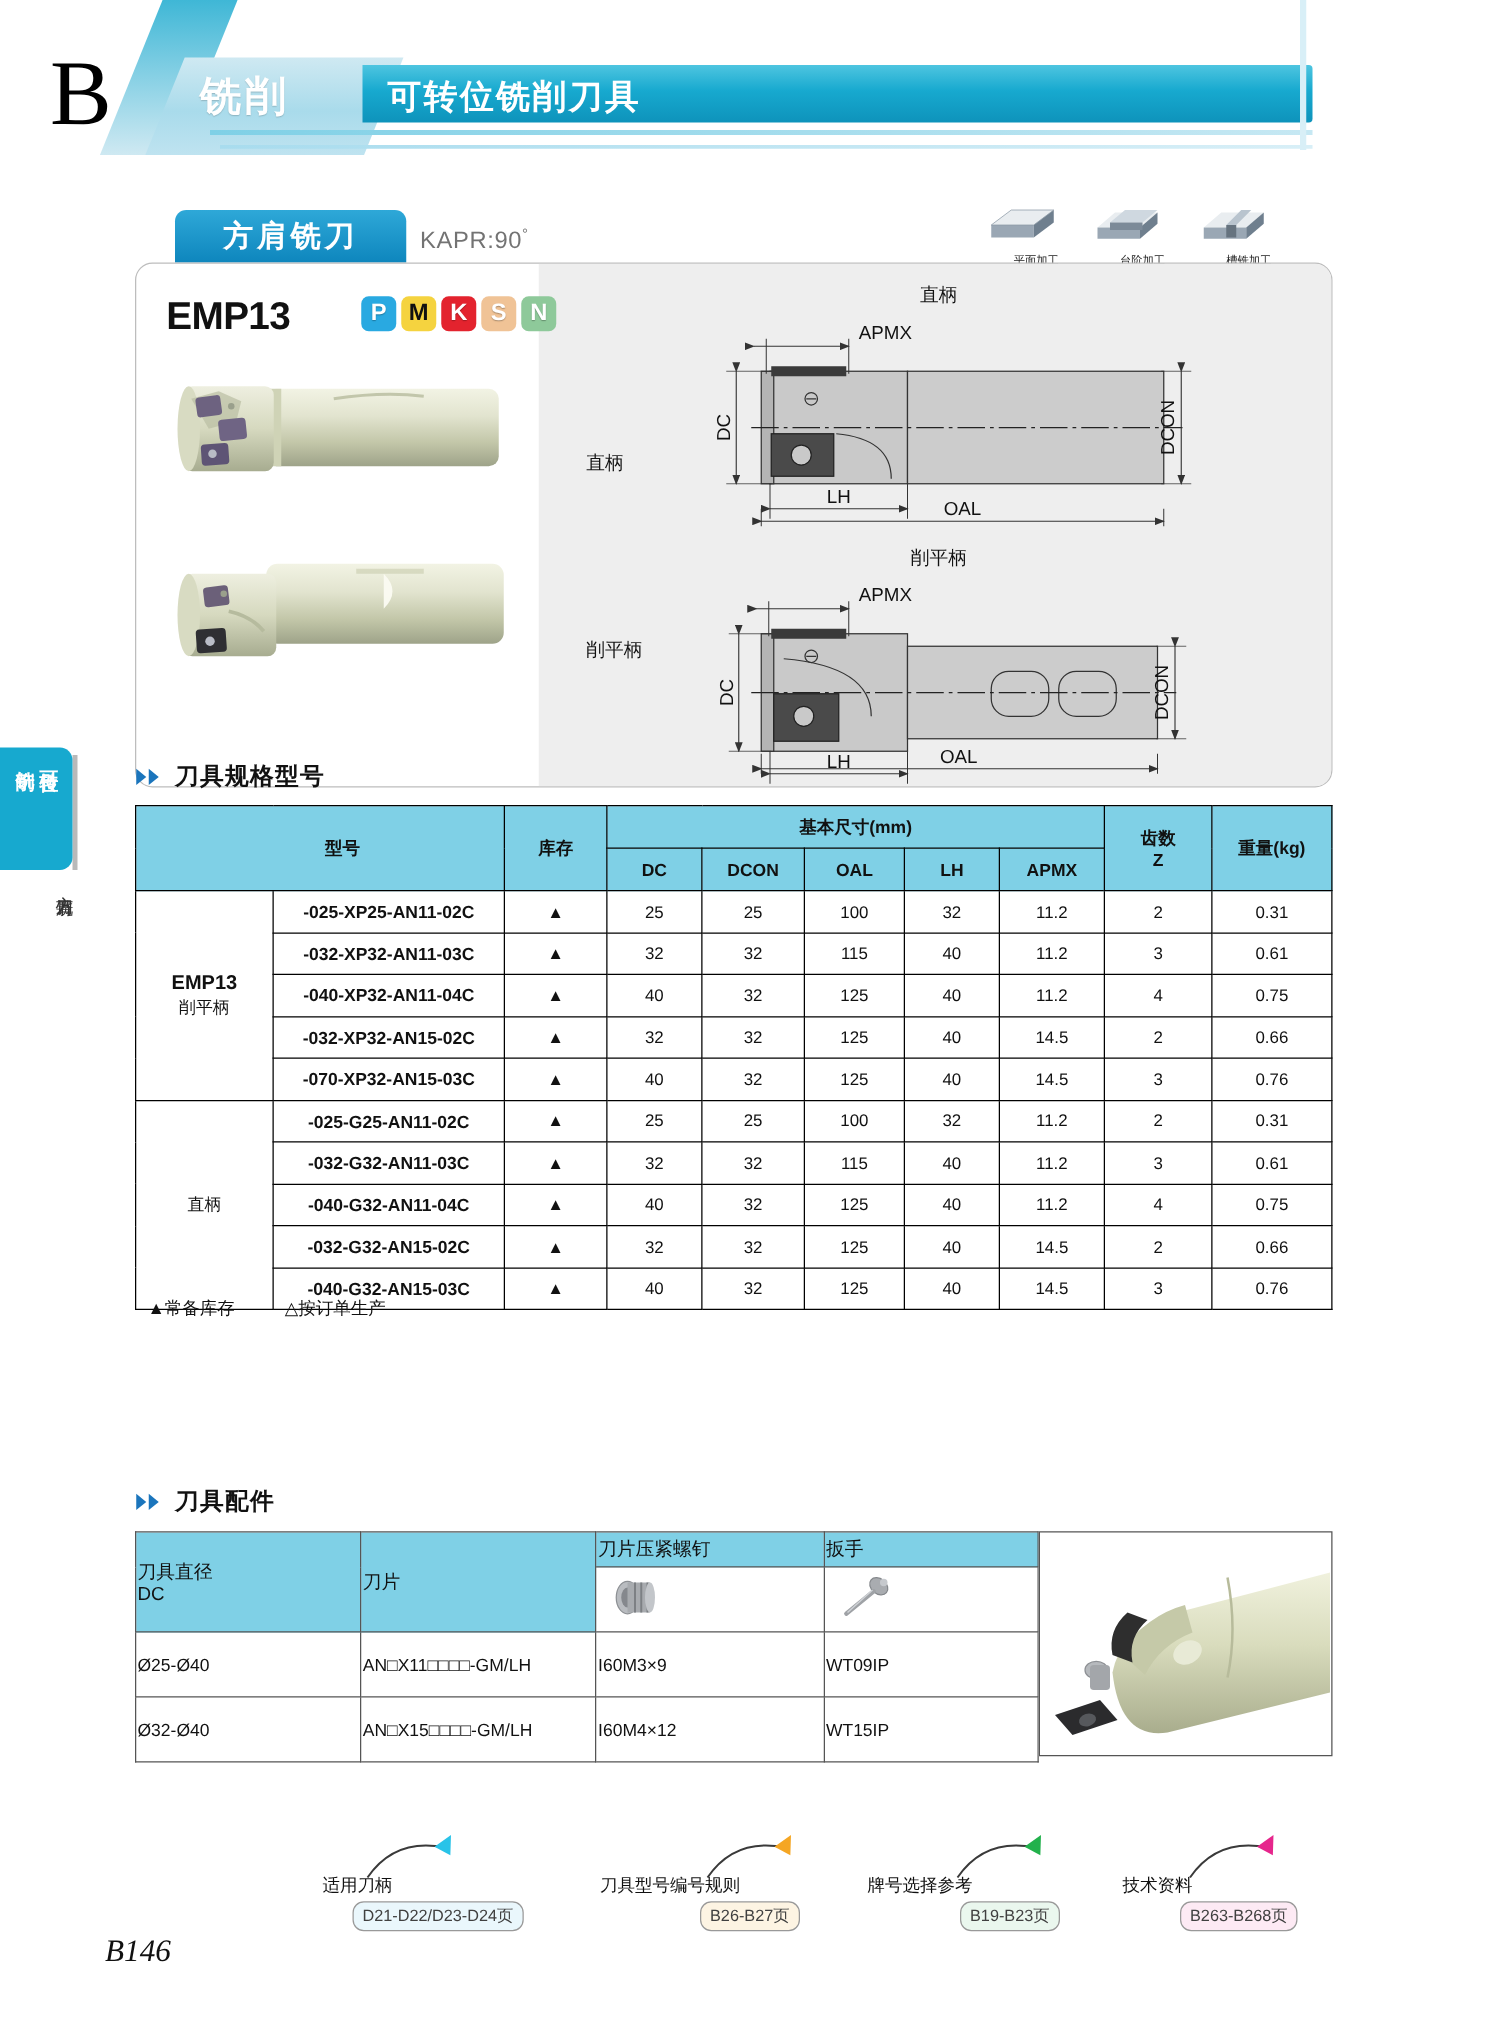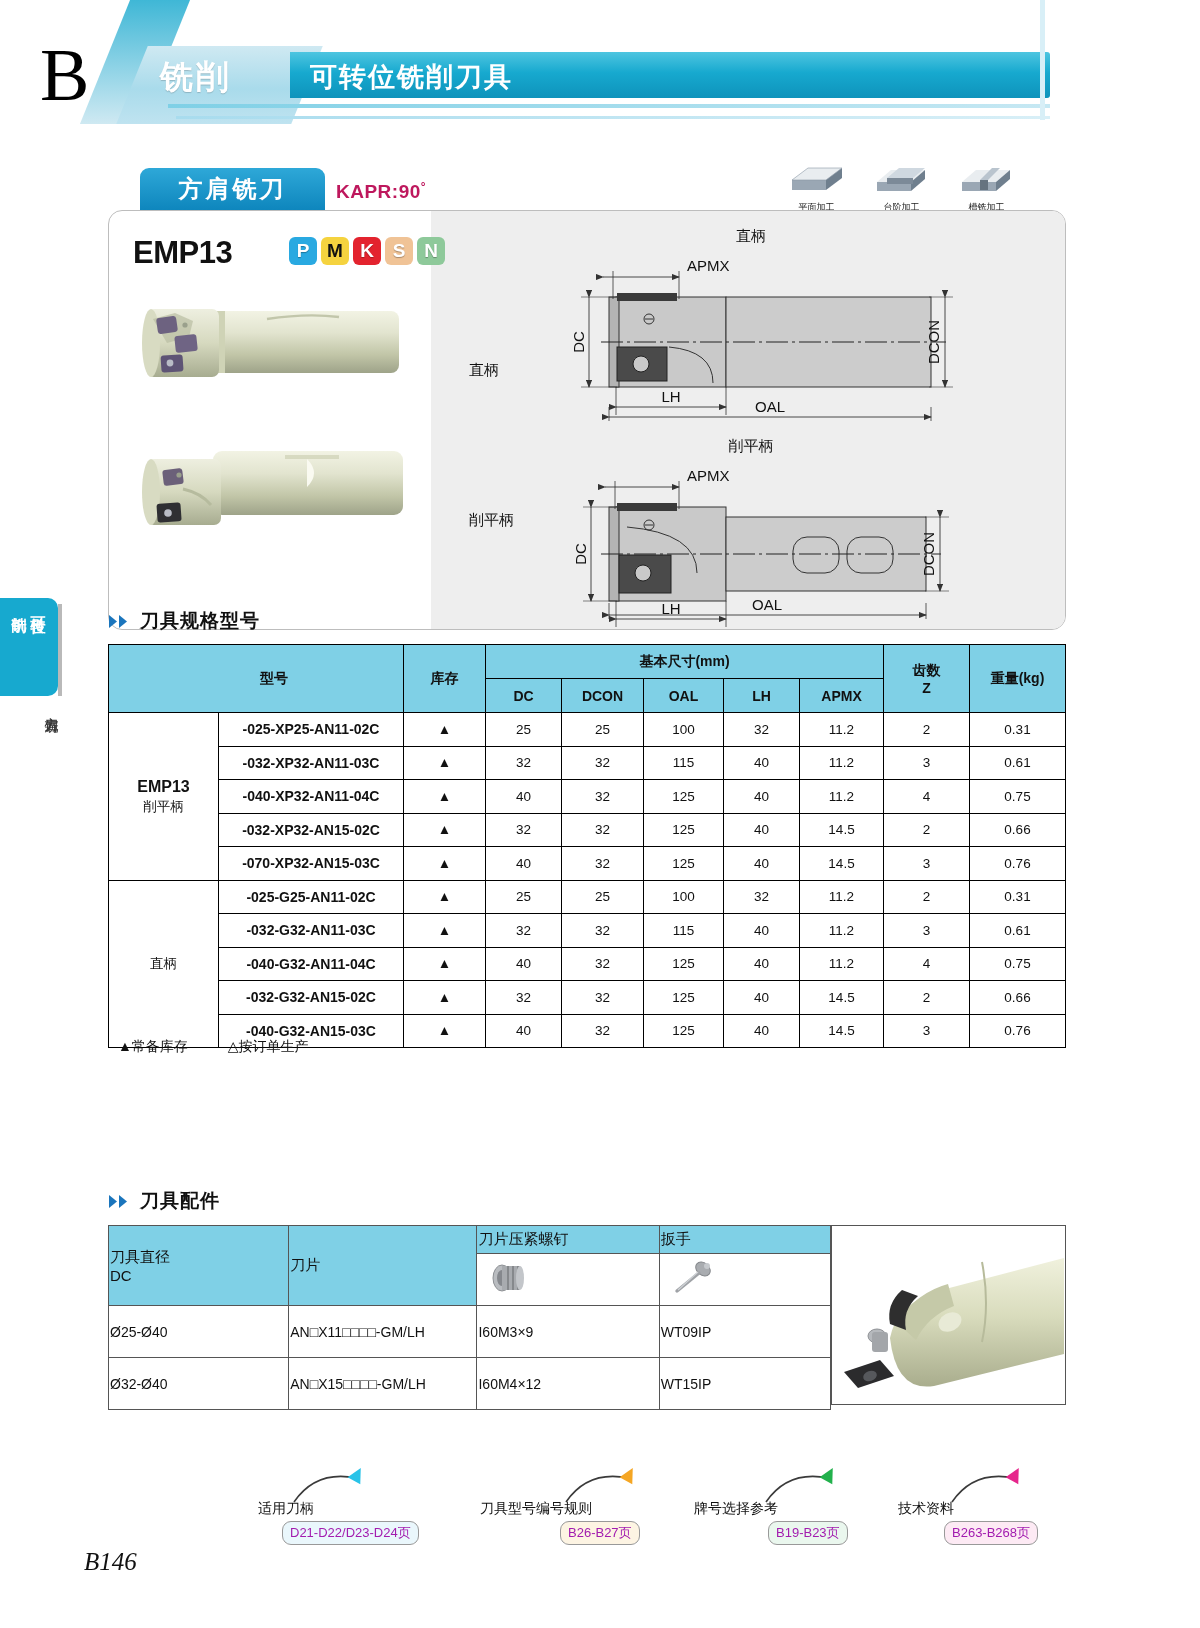--- a/index.html
+++ b/index.html
@@ -78,27 +78,27 @@
   
   .prod-tab {
     position:absolute; left:140px; top:168px; width:185px; height:42px;
     background:linear-gradient(180deg,#2ea8d8,#0e86bd);
     border-radius:9px 9px 0 0;
     display:flex; align-items:center; justify-content:center;
   }
   .prod-tab span { font-size:24px; font-weight:700; color:#fff; letter-spacing:3px; }
   .kapr {
     position:absolute; left:336px; top:180px;
-    font-size:19px; font-weight:700; color:#be185d; letter-spacing:.5px;
+    font-size:19px; font-weight:400; color:#737373; letter-spacing:.5px;
   }
   .kapr sup { font-size:12px; }
 
   
   .mach-icons { position:absolute; left:786px; top:156px; width:232px; height:56px; display:flex; gap:24px; }
-  .mach-item { width:61px; text-align:center; }
+  .mach-item { width:61px; text-align:right; }
   .mach-cap { font-size:9px; color:#222; margin-top:1px; white-space:nowrap; }
 
   
   .panel {
     position:absolute; left:108px; top:210px; width:958px; height:420px;
     border:1px solid #bdbdbd; border-radius:14px; background:#fff; overflow:hidden;
   }
   .panel-right { position:absolute; left:322px; top:0; width:636px; height:418px; background:#eeeeee; }
   .emp-title { position:absolute; left:24px; top:24px; font-size:31px; font-weight:700; color:#111; letter-spacing:-.5px;}
   .badges { position:absolute; left:180px; top:26px; display:flex; gap:4px; }
@@ -151,21 +151,21 @@
   .acc-photo-box {
     position:absolute; left:831px; top:1225px; width:235px; height:180px;
     border:1px solid #555; background:#fff; overflow:hidden;
   }
 
   
   .footer-links { position:absolute; left:0; top:1468px; width:1200px; height:70px; }
   .flink { position:absolute; }
   .flink-label { position:absolute; font-size:14px; color:#111; white-space:nowrap; }
   .flink-box {
-    position:absolute; font-size:13px; color:#a21caf; white-space:nowrap;
+    position:absolute; font-size:13px; color:#404040; white-space:nowrap;
     border:1px solid #999; border-radius:9px; padding:2px 7px; background:#fff;
   }
   .page-no {
     position:absolute; left:84px; top:1548px;
     font-family:"Liberation Serif","DejaVu Serif",serif;
     font-style:italic; font-size:25px; color:#111;
   }
 </style>
 </head>
 <body>

